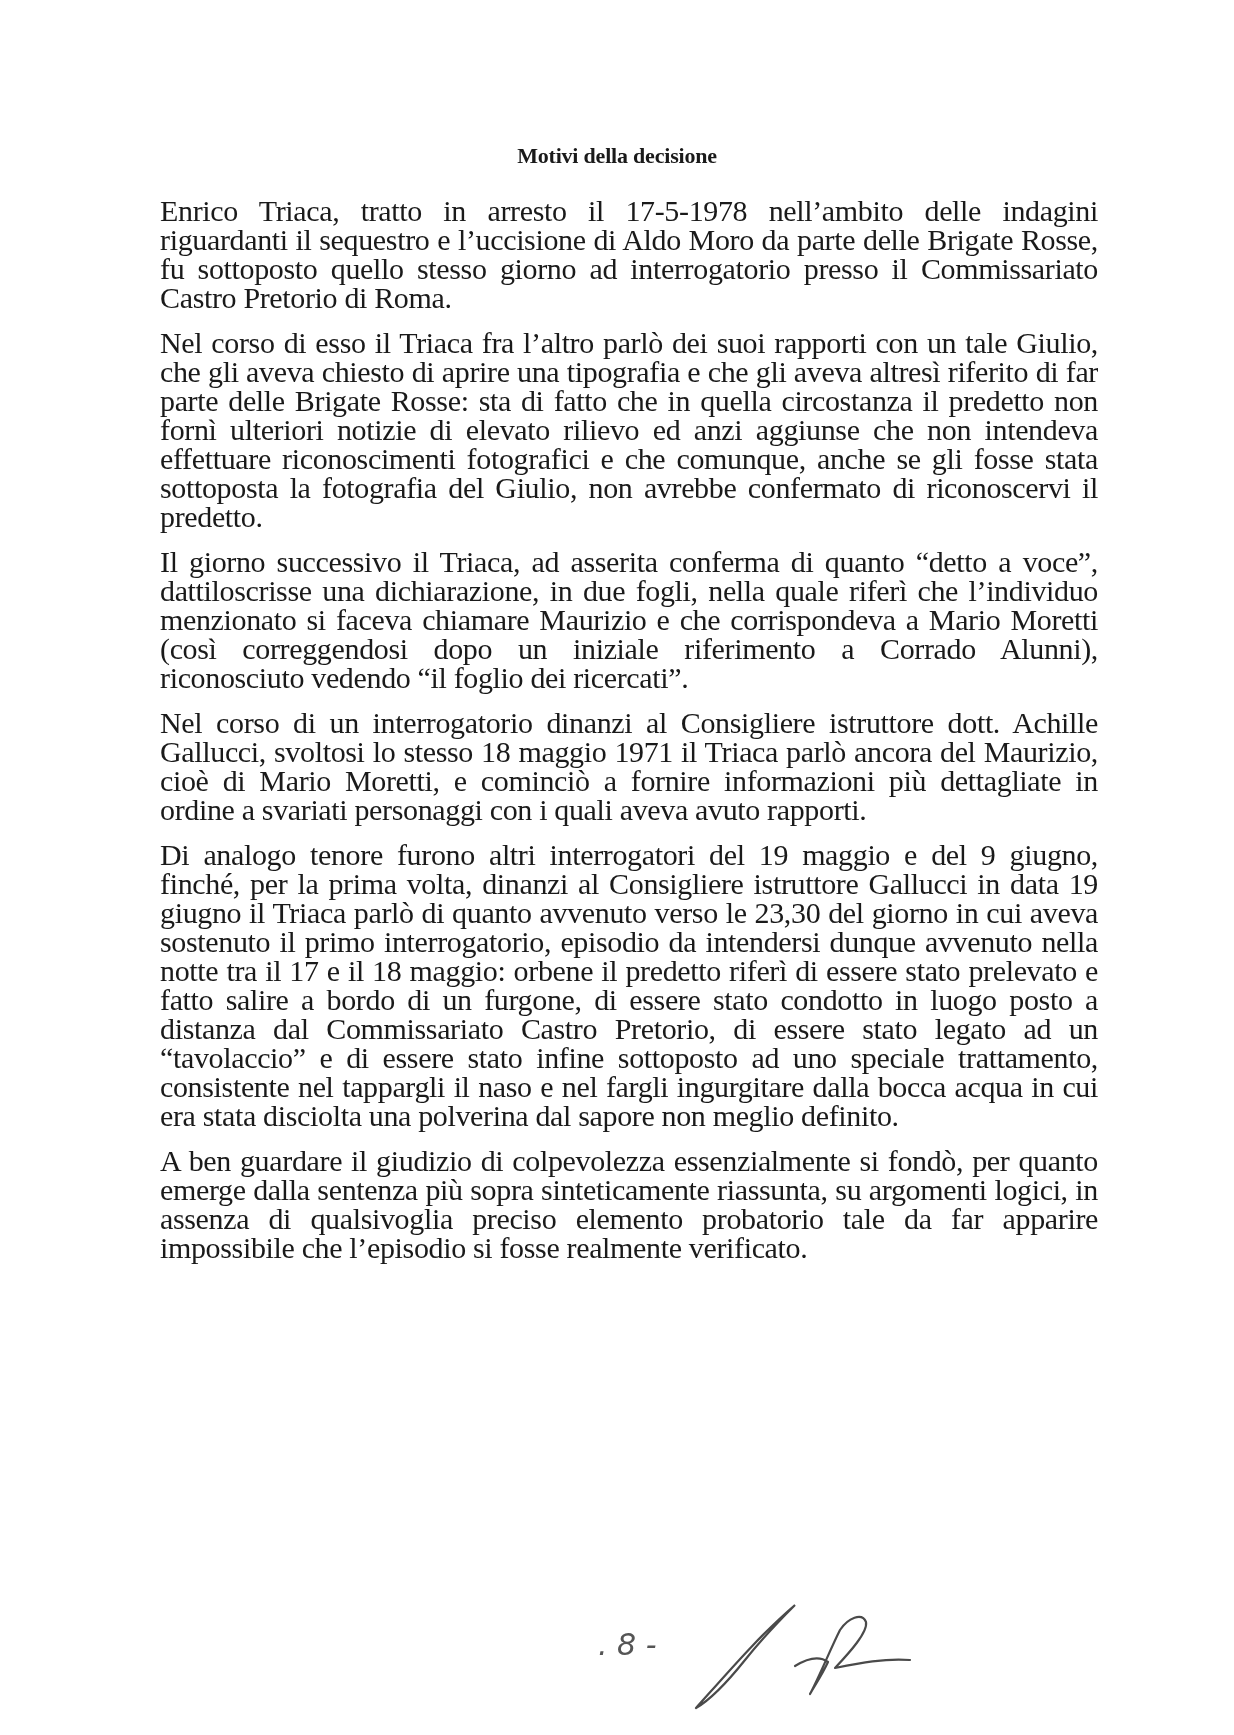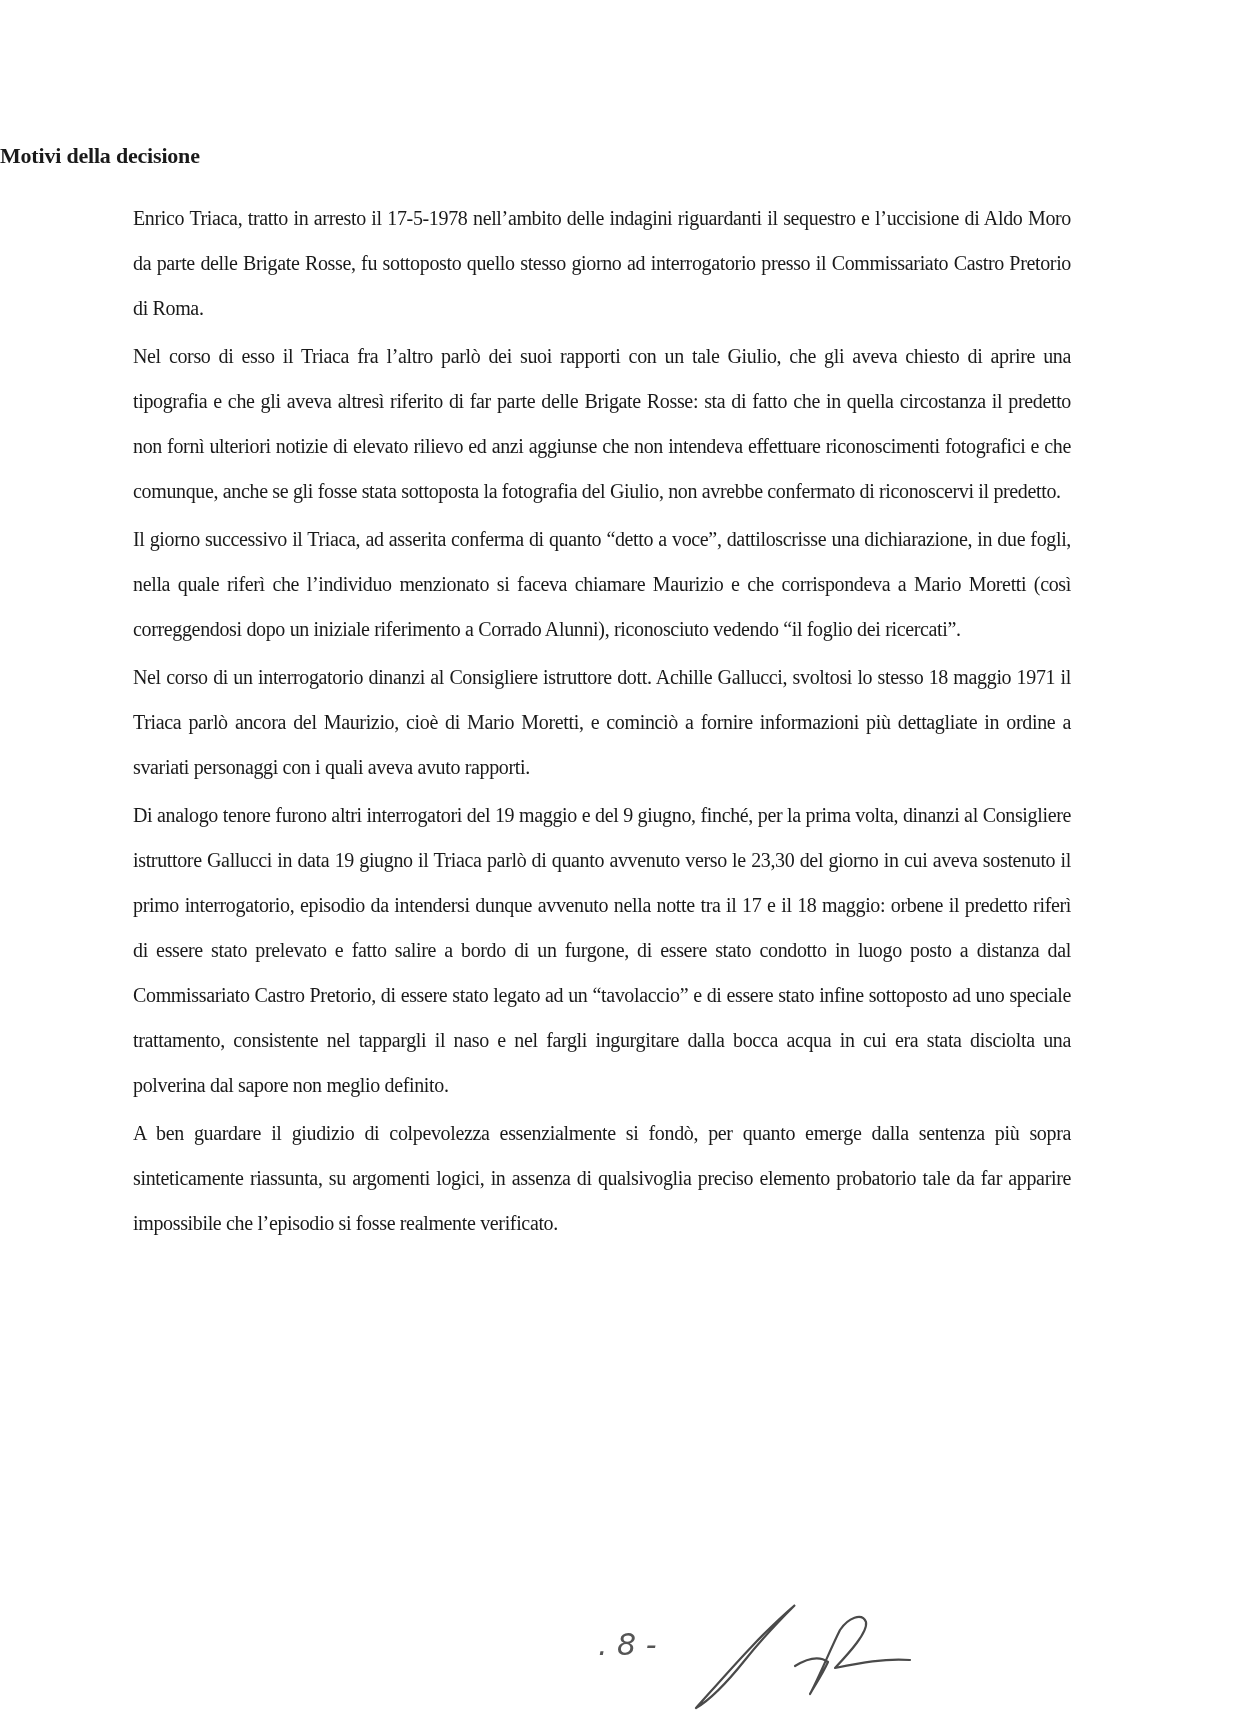--- a/index.html
+++ b/index.html
@@ -3,30 +3,30 @@
   <meta charset="utf-8">
   <style>
     html, body { margin: 0; padding: 0; background: #ffffff; }
     body { width: 1234px; height: 1735px; position: relative; overflow: hidden; }
     .page {
       position: absolute; left: 0; top: 0; width: 1234px; height: 1735px;
       background: #ffffff; color: #1a1a1a;
       font-family: "Liberation Serif", "DejaVu Serif", serif;
     }
     .title {
-      position: absolute; top: 143px; left: 0; width: 1234px; 
+      position: absolute; top: 143px; left: 0; width: 1234px; text-align: center;
       font-weight: bold; font-size: 22px; letter-spacing: -0.2px;
     }
     .body {
-      position: absolute; left: 133px; top: 196px; width: 938px;
-      font-size: 20px; line-height: 45px; text-align: justify;
+      position: absolute; left: 160px; top: 196px; width: 938px;
+      font-size: 30px; line-height: 29px; text-align: justify;
       letter-spacing: -0.35px;
     }
     .para { margin: 0; }
-    .para + .para { margin-top: 3px; font-family: Liberation Serif, serif; }
+    .para + .para { margin-top: 16px; font-family: Liberation Serif, serif; }
     .page-number {
       position: absolute; left: 598px; top: 1627px;
       font-family: "DejaVu Sans", sans-serif; font-size: 30px; color: #555;
       font-style: italic;
     }
     .signature { position: absolute; left: 690px; top: 1600px; width: 240px; height: 135px; }
   </style>
 </head>
 <body>
 

